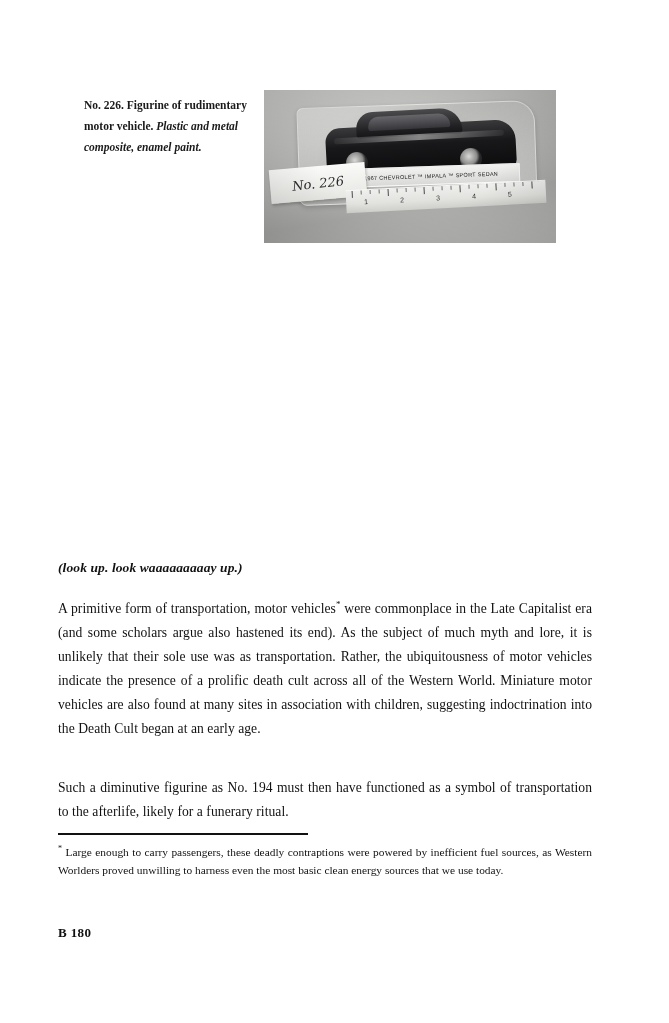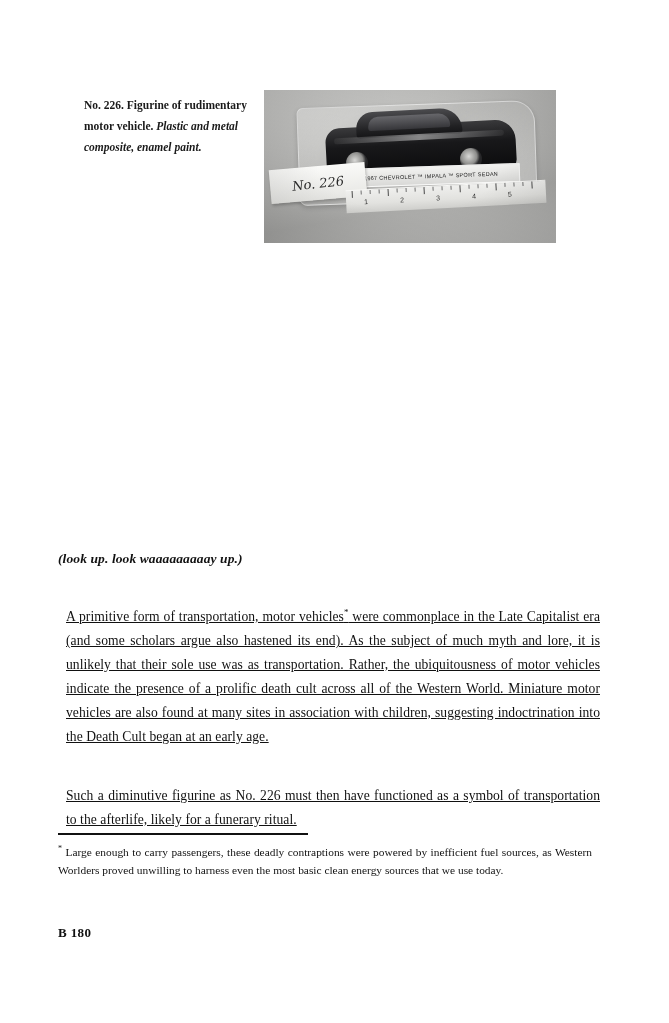--- a/index.html
+++ b/index.html
@@ -206,38 +206,38 @@
     inset: 0;
     background: radial-gradient(ellipse at 50% 45%, rgba(0,0,0,0) 45%, rgba(0,0,0,0.16) 100%);
     pointer-events: none;
   }
 
   
   .body-col {
     position: absolute;
     left: 58px;
     width: 534px;
+    margin-top: 9px;
   }
 
   .aside-line {
     top: 551px;
     font-style: italic;
     font-weight: bold;
     font-size: 13.5px;
     letter-spacing: 0.1px;
   }
 
   p.para {
-    margin: 8px;
+    margin: 0;
     font-size: 13.6px;
     line-height: 1.76;
     text-align: justify;
     text-justify: inter-word;
     letter-spacing: 0.05px;
-    text-decoration: underline;
   }
   .para-1 { top: 597px; }
   .para-2 { top: 776px; }
 
   .para sup {
     font-size: 9px;
     vertical-align: super;
     line-height: 0;
   }
 
@@ -336,20 +336,20 @@
       </div>
 
       <div class="photo-vignette"></div>
     </div>
   </div>
 
   <div class="body-col aside-line" style="position:absolute;">(look up. look waaaaaaaaay up.)</div>
 
   <p class="body-col para para-1" style="position:absolute;"><span>A primitive form of transportation, motor vehicles</span><sup>*</sup><span> were commonplace in the Late Capitalist era (and some scholars argue also hastened its end). As the subject of much myth and lore, it is unlikely that their sole use was as transportation. Rather, the ubiquitousness of motor vehicles indicate the presence of a prolific death cult across all of the Western World. Miniature motor vehicles are also found at many sites in association with children, suggesting indoctrination into the Death Cult began at an early age.</span></p>
 
-  <p class="body-col para para-2" style="position:absolute;">Such a diminutive figurine as No. 226 must then have functioned as a symbol of transportation to the afterlife, likely for a funerary ritual.</p>
+  <p class="body-col para para-2" style="position:absolute;">Such a diminutive figurine as No. 194 must then have functioned as a symbol of transportation to the afterlife, likely for a funerary ritual.</p>
 
   <div class="footnote-rule"></div>
   <div class="footnote"><sup>*</sup><span> Large enough to carry passengers, these deadly contraptions were powered by inefficient fuel sources, as Western Worlders proved unwilling to harness even the most basic clean energy sources that we use today.</span></div>
 
   <div class="folio">B 180</div>
 
 </div>
 
 </body></html>

